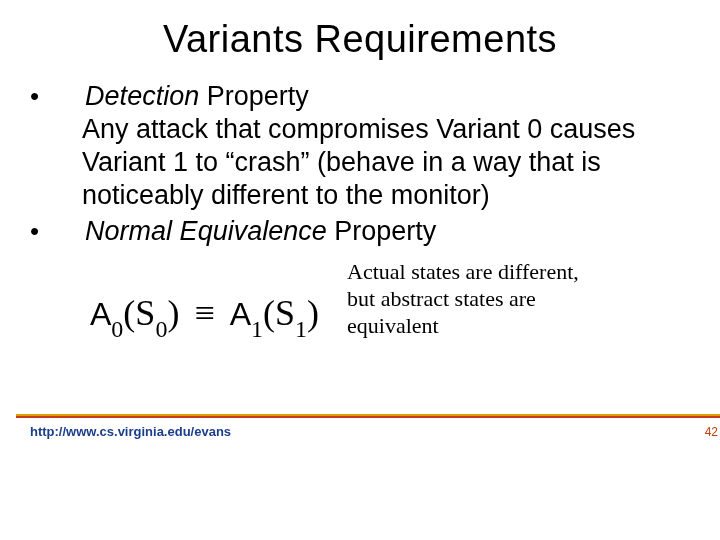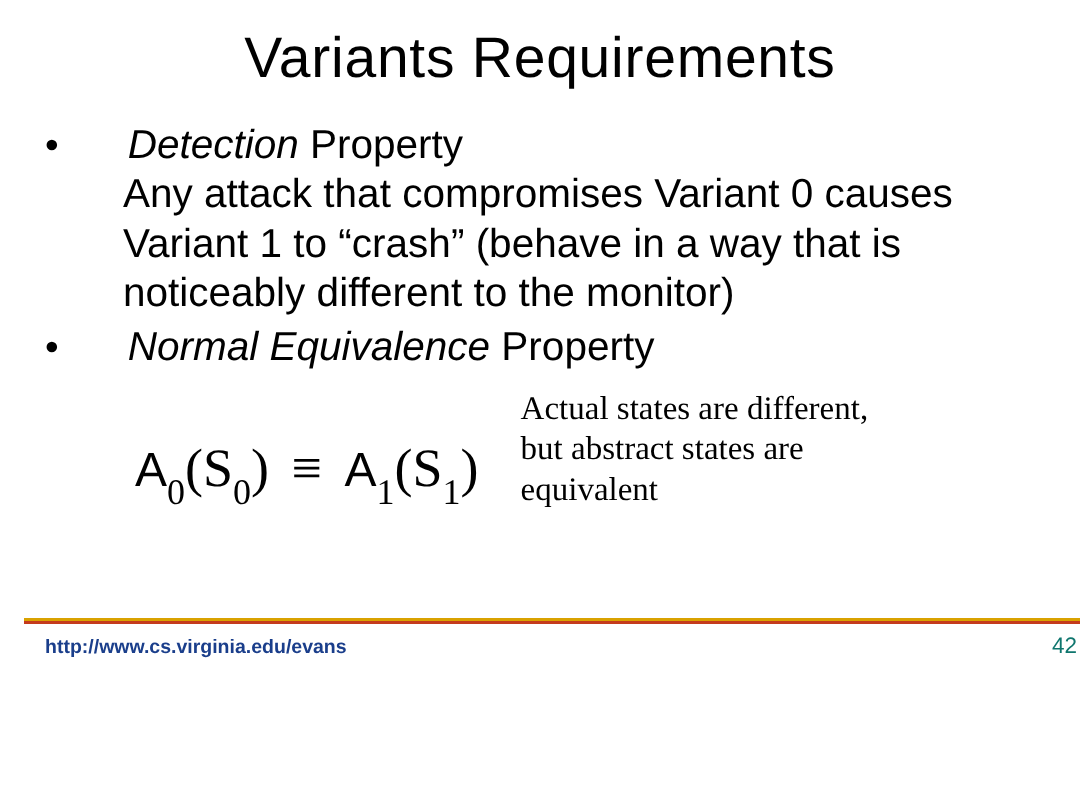--- a/index.html
+++ b/index.html
@@ -89,22 +89,22 @@
     justify-content: space-between;
     align-items: center;
     padding: 6px 18px 10px 14px;
   }
   .url {
     font-size: 13px;
     font-weight: bold;
     color: #1a3e8b;
   }
   .pagenum {
-    font-size: 15px;
-    color: #0f766e;
+    font-size: 12px;
+    color: #c2410c;
   }
 </style>
 </head>
 <body>
 
 <div class="slide">
 
   <div class="title">Variants Requirements</div>
 
   <div class="bullet">

